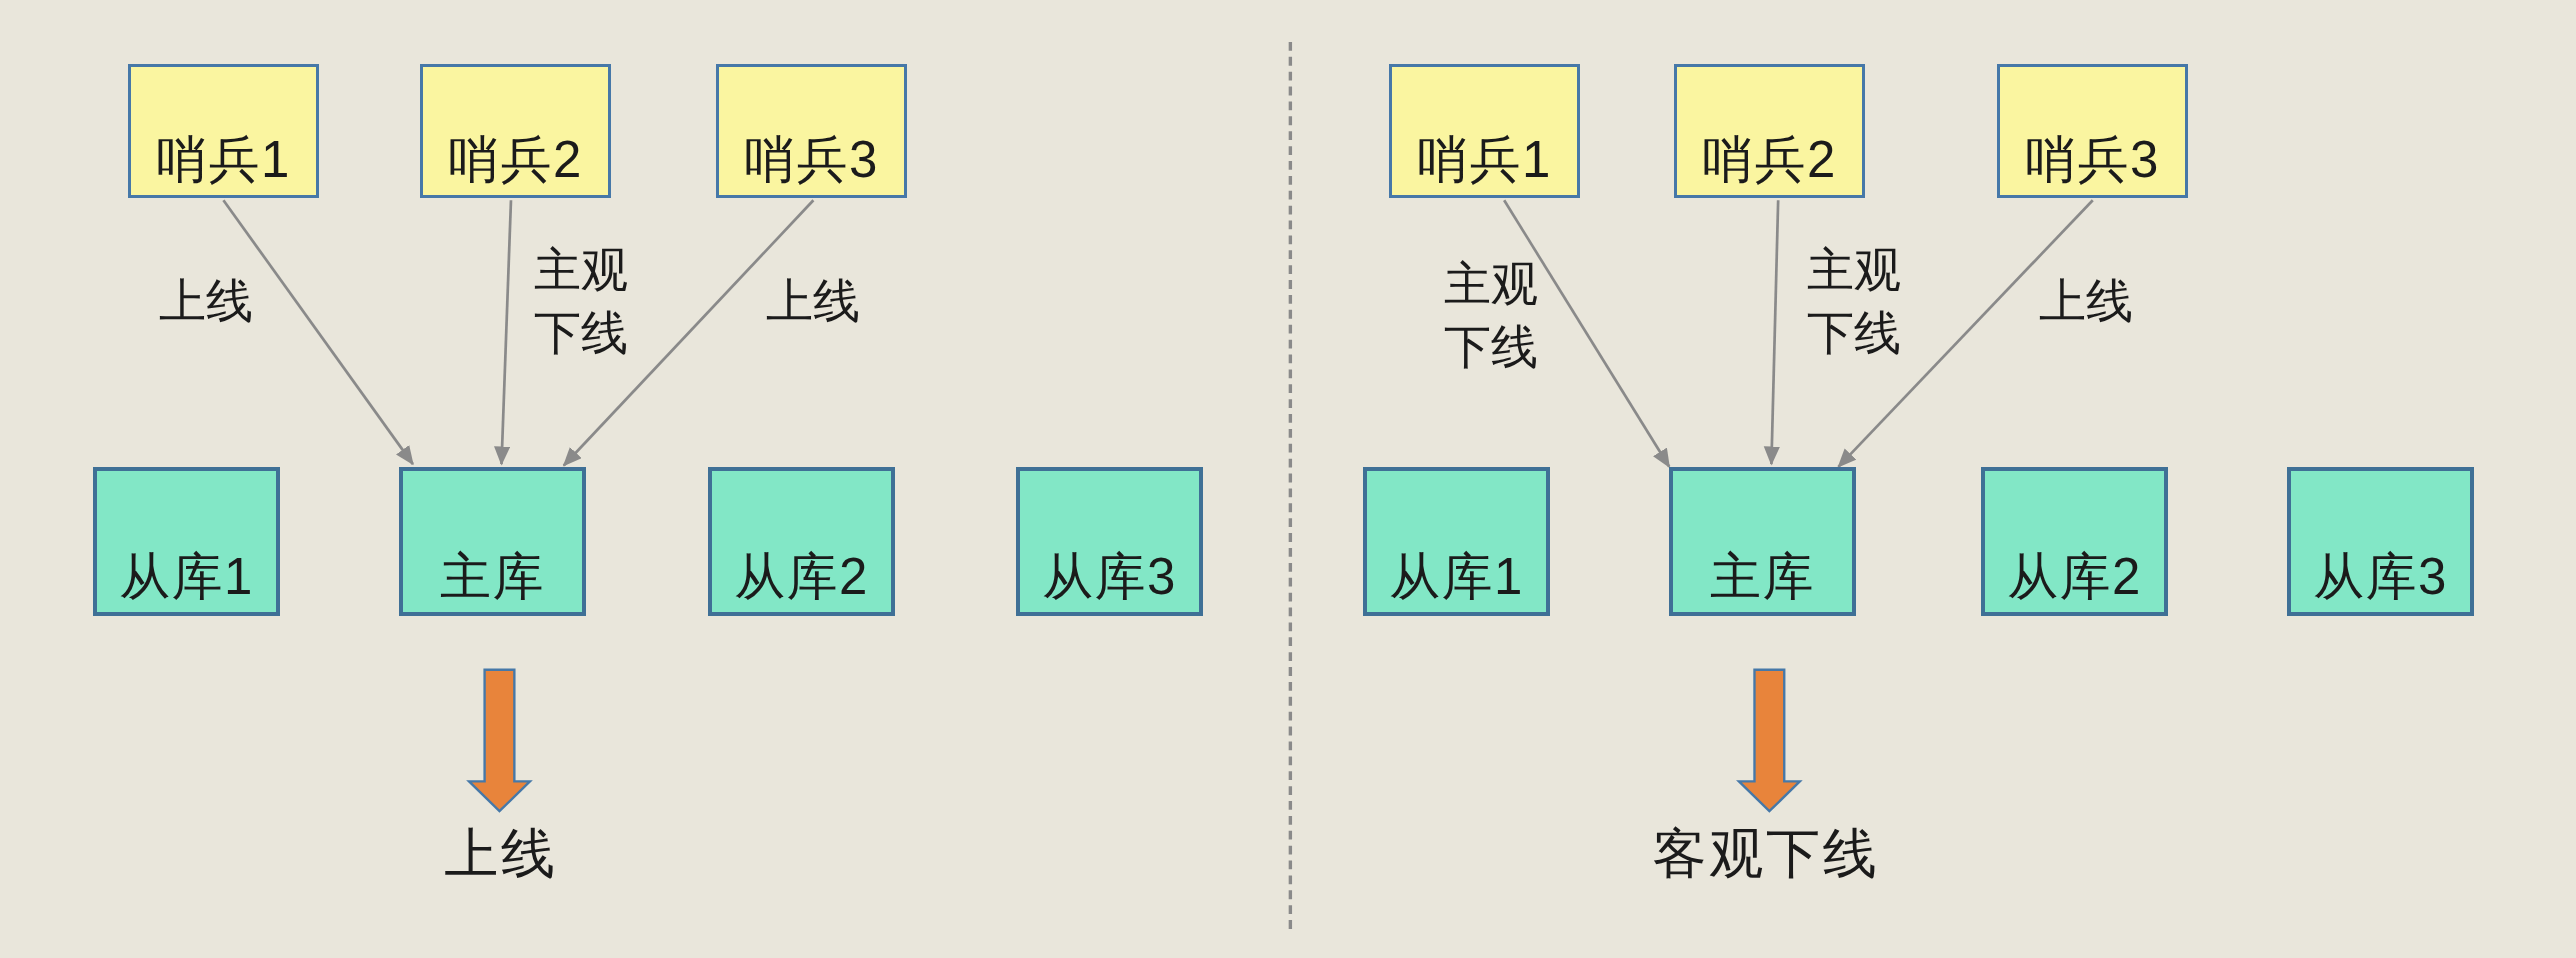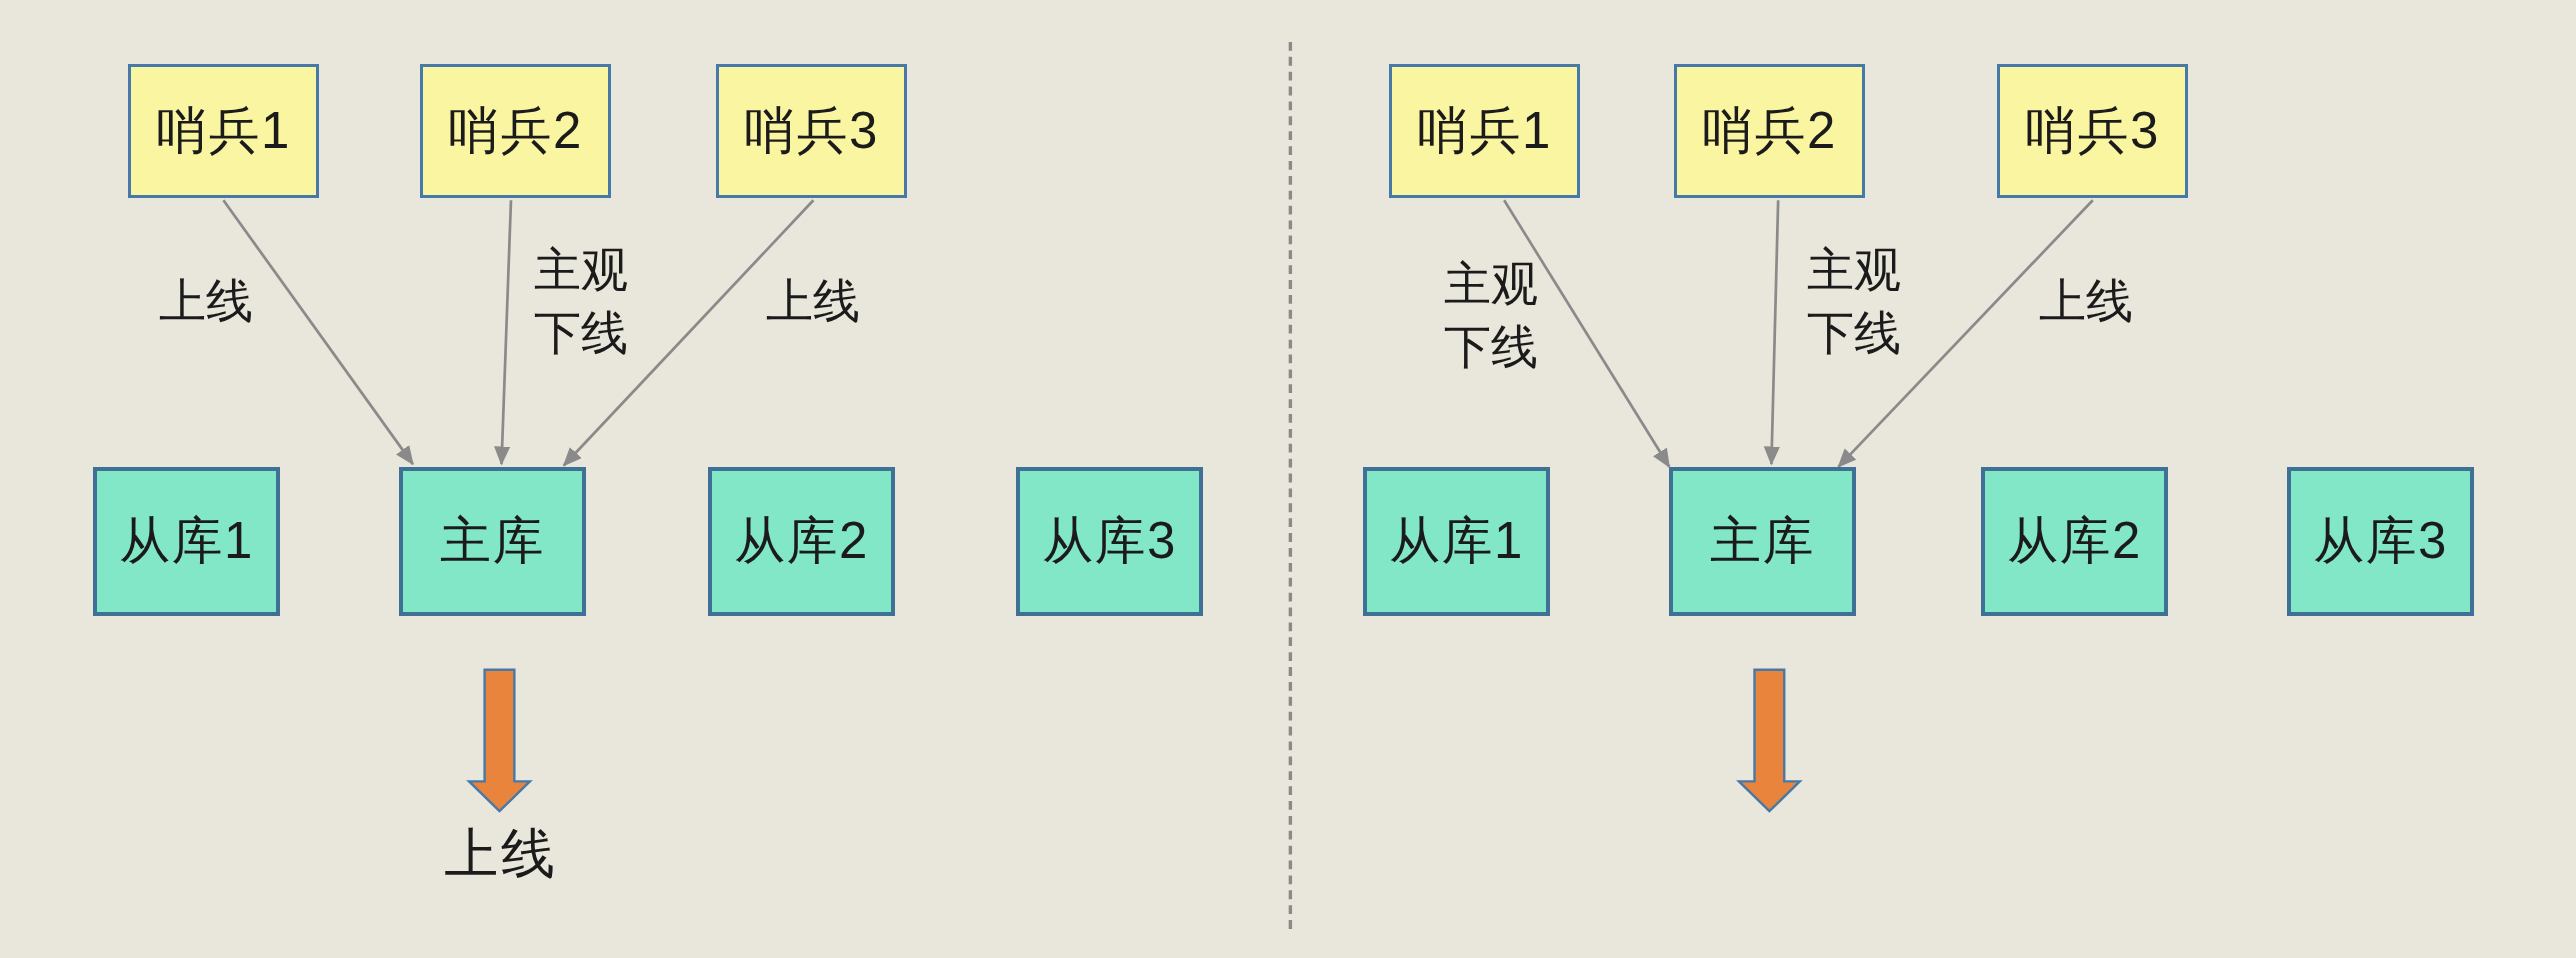--- a/index.html
+++ b/index.html
@@ -16,21 +16,21 @@
   body{
     width:2576px;height:958px;overflow:hidden;
     font-family:"Liberation Sans","DejaVu Sans",sans-serif;
     background:var(--bg);
   }
   .stage{position:relative;width:2576px;height:958px;background:var(--bg);}
   .layer{position:absolute;left:0;top:0;width:2576px;height:958px;}
 
   .node{
     position:absolute;box-sizing:border-box;
-    display:flex;align-items:center;justify-content:center;
+    display:flex;align-items:flex-end;justify-content:center;
     color:var(--ink);font-size:51px;letter-spacing:1.4px;white-space:nowrap;
   }
   .sentinel{width:191px;height:134px;background:var(--yellow);border:3.4px solid var(--border_blue);}
   .database{width:187px;height:149px;background:var(--teal);border:4px solid var(--border_teal);}
 
   .edge-label{
     position:absolute;transform:translate(-50%,-50%);
     color:var(--ink);font-size:47px;line-height:63px;
     text-align:center;white-space:nowrap;
   }
@@ -140,16 +140,17 @@
     <div class="node database" style="left:1669px;top:467px;">
         <span>主库</span>
       </div>
     <div class="node database" style="left:1981px;top:467px;">
         <span>从库2</span>
       </div>
     <div class="node database" style="left:2287px;top:467px;">
         <span>从库3</span>
       </div>
 
+    <div class="caption" style="left:1766px;top:854px;">客观下线</div>
   </div>
 
 </div>
 
 
 </body></html>

